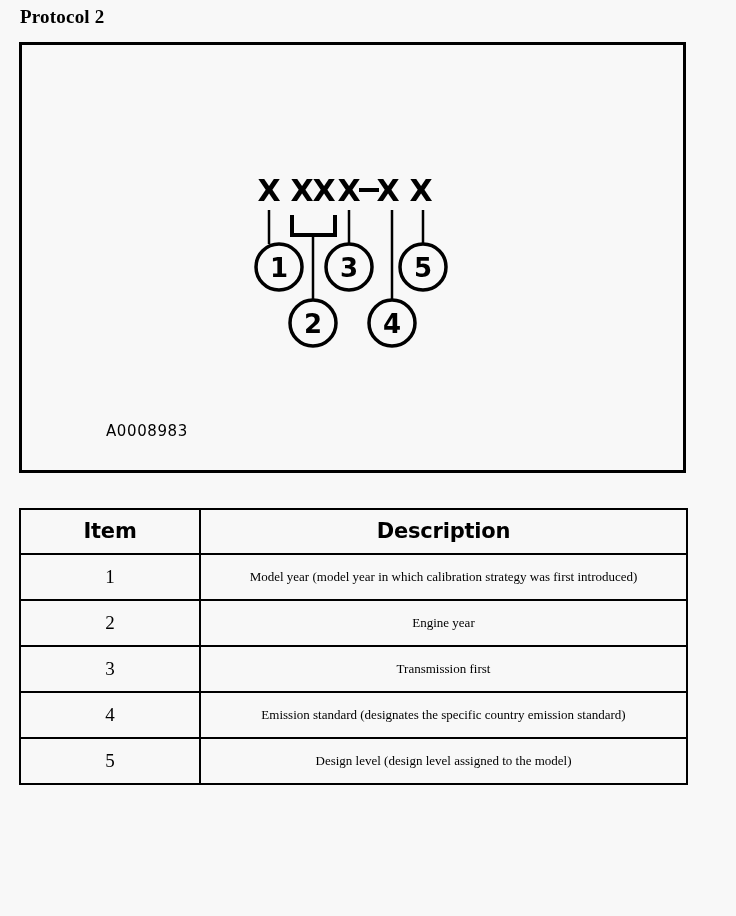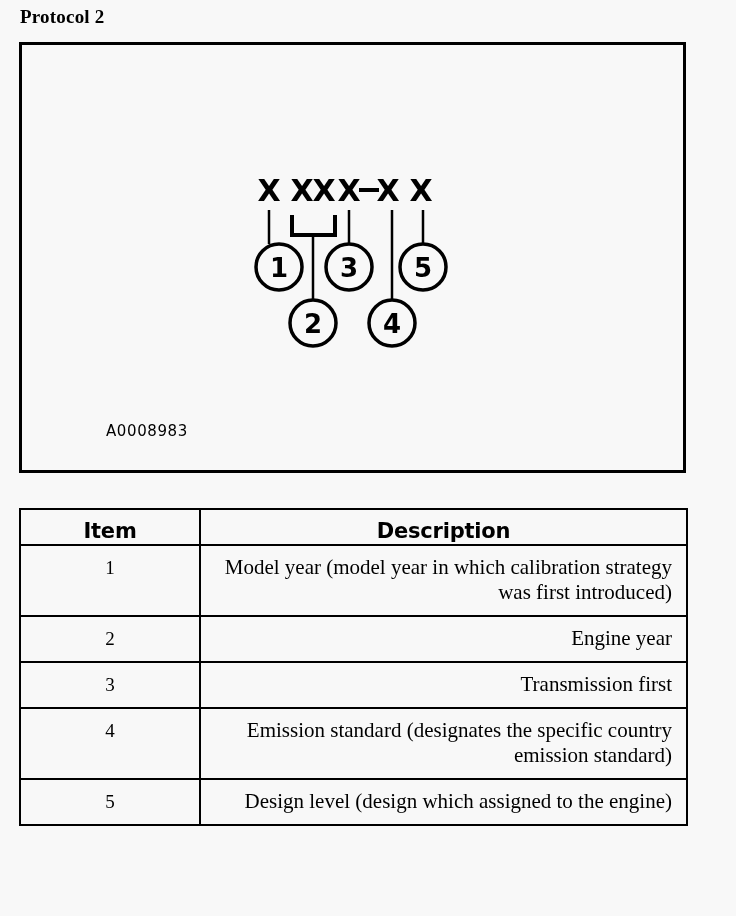--- a/index.html
+++ b/index.html
@@ -84,36 +84,36 @@
     color: #000000;
     vertical-align: top;
     background: #f8f8f8;
   }
 
   #item-table thead th {
     font-family: "DejaVu Sans", sans-serif;
     font-weight: bold;
     font-size: 21px;
     text-align: center;
-    padding: 9px 4px 1px 4px;
+    padding: 9px 4px 10px 4px;
     letter-spacing: -0.2px;
   }
 
   #item-table td.cell-item {
     font-family: "Liberation Serif", serif;
     font-size: 19px;
     text-align: center;
     padding: 9px 4px 10px 4px;
     line-height: 25px;
   }
 
   #item-table td.cell-desc {
     font-family: "Liberation Serif", serif;
-    font-size: 21px;
-    text-align: right;
+    font-size: 13px;
+    text-align: center;
     padding: 9px 14px 10px 14px;
     line-height: 25px;
   }
 </style>
 </head>
 <body>
 
 <div id="page-title">Protocol 2</div>
 
 <div id="figure-frame">
@@ -184,16 +184,16 @@
     <tr>
       <td class="cell-item">3</td>
       <td class="cell-desc">Transmission first</td>
     </tr>
     <tr>
       <td class="cell-item">4</td>
       <td class="cell-desc">Emission standard (designates the specific country emission standard)</td>
     </tr>
     <tr>
       <td class="cell-item">5</td>
-      <td class="cell-desc">Design level (design which assigned to the engine)</td>
+      <td class="cell-desc">Design level (design level assigned to the model)</td>
     </tr>
   </tbody>
 </table>
 
 </body></html>

